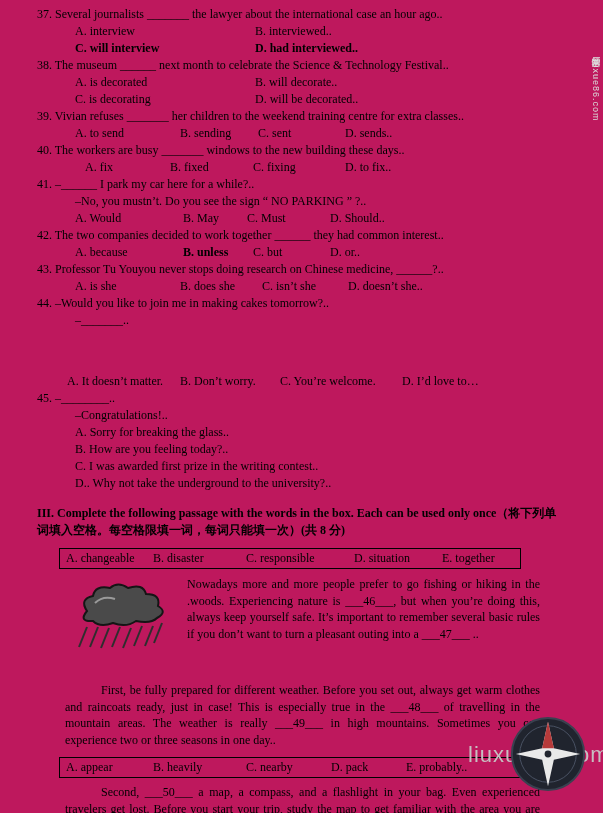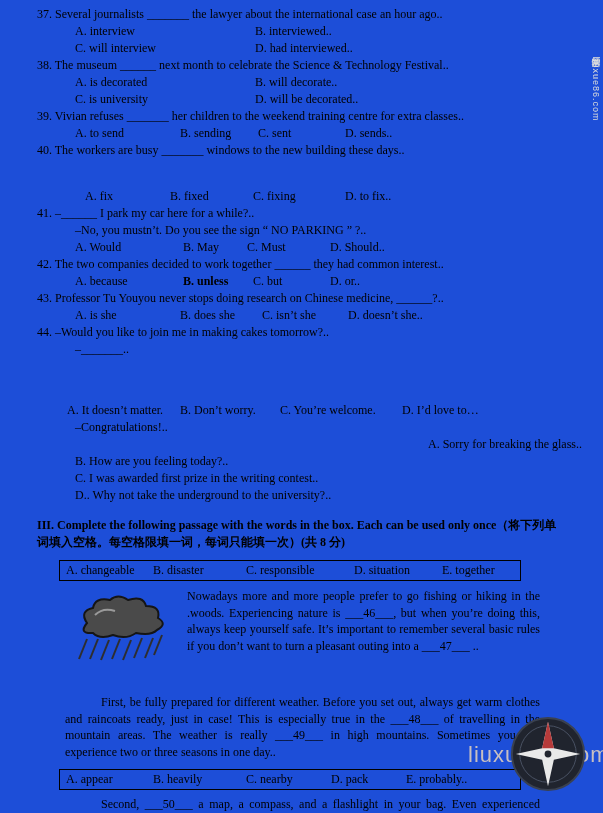--- a/index.html
+++ b/index.html
@@ -1,16 +1,16 @@
 <!DOCTYPE html>
 <html><head>
 <meta charset="utf-8">
 <style>
   html,body{margin:0;padding:0;background:#ffffff;}
-  .page{position:relative;width:603px;height:813px;background:#1d4ed8;overflow:hidden;
+  .page{position:relative;width:603px;height:813px;background:#be185d;overflow:hidden;
         font-family:"Liberation Serif","DejaVu Serif",serif;font-size:12px;color:#000;}
   .content{position:absolute;left:37px;top:6px;width:545px;}
   .qline{line-height:17px;white-space:nowrap;}
   .cell{display:inline-block;}
   .section-title{font-weight:bold;width:528px;margin-top:13px;line-height:17px;}
   .wordbox{border:1px solid #000;width:448px;margin:9px 0 0 22px;padding:2px 6px;
            line-height:15px;white-space:nowrap;}
   .wb-item{display:inline-block;}
   .para{margin-left:28px;width:475px;text-align:justify;line-height:16.5px;margin-top:40px;}
   .p1{margin-top:7px;}
@@ -24,40 +24,41 @@
 </style>
 </head>
 <body>
 
 <div class="page">
   <div class="content">
 
     <div id="question-lines">
         <div class="qline"><span class="cell">37. Several journalists _______ the lawyer about the international  case an hour ago..</span></div>
         <div class="qline" style="padding-left: 38px;"><span class="cell" style="width: 180px;">A. interview</span><span class="cell">B. interviewed..</span></div>
-        <div class="qline" style="padding-left: 38px;"><span class="cell" style="width: 180px;">C. will interview</span><span class="cell">D. had interviewed..</span></div>
+        <div class="qline" style="padding-left: 38px; font-weight: bold;"><span class="cell" style="width: 180px;">C. will interview</span><span class="cell">D. had interviewed..</span></div>
         <div class="qline"><span class="cell">38. The museum ______ next month to celebrate the Science &amp; Technology Festival..</span></div>
         <div class="qline" style="padding-left: 38px;"><span class="cell" style="width: 180px;">A. is decorated</span><span class="cell">B. will decorate..</span></div>
-        <div class="qline" style="padding-left: 38px;"><span class="cell" style="width: 180px;">C. is university</span><span class="cell">D. will be decorated..</span></div>
+        <div class="qline" style="padding-left: 38px;"><span class="cell" style="width: 180px;">C. is decorating</span><span class="cell">D. will be decorated..</span></div>
         <div class="qline"><span class="cell">39. Vivian refuses _______ her children to the weekend training centre for extra classes..</span></div>
         <div class="qline" style="padding-left: 38px;"><span class="cell" style="width: 105px;">A. to send</span><span class="cell" style="width: 78px;">B. sending</span><span class="cell" style="width: 87px;">C. sent</span><span class="cell">D. sends..</span></div>
         <div class="qline"><span class="cell">40. The workers are busy _______ windows to the new building these days..</span></div>
-        <div class="qline" style="padding-left: 48px;"><span class="cell" style="width: 85px;">A. fix</span><span class="cell" style="width: 83px; margin-top: 29px;">B. fixed</span><span class="cell" style="width: 92px;">C. fixing</span><span class="cell">D. to fix..</span></div>
+        <div class="qline" style="padding-left: 48px;"><span class="cell" style="width: 85px;">A. fix</span><span class="cell" style="width: 83px;">B. fixed</span><span class="cell" style="width: 92px;">C. fixing</span><span class="cell">D. to fix..</span></div>
         <div class="qline"><span class="cell">41. –______ I park my car here for a while?..</span></div>
         <div class="qline" style="padding-left: 38px;"><span class="cell">–No, you mustn’t. Do you see the sign “ NO PARKING ” ?..</span></div>
         <div class="qline" style="padding-left: 38px;"><span class="cell" style="width: 108px;">A. Would</span><span class="cell" style="width: 64px;">B. May</span><span class="cell" style="width: 83px;">C. Must</span><span class="cell">D. Should..</span></div>
         <div class="qline"><span class="cell">42. The two companies decided to work together ______ they had common interest..</span></div>
         <div class="qline" style="padding-left: 38px;"><span class="cell" style="width: 108px;">A. because</span><span class="cell" style="width: 70px; font-weight: bold;">B. unless</span><span class="cell" style="width: 77px;">C. but</span><span class="cell">D. or..</span></div>
         <div class="qline"><span class="cell">43. Professor Tu Youyou never stops doing research on Chinese medicine, ______?..</span></div>
         <div class="qline" style="padding-left: 38px;"><span class="cell" style="width: 105px;">A. is she</span><span class="cell" style="width: 82px;">B. does she</span><span class="cell" style="width: 86px;">C. isn’t she</span><span class="cell">D. doesn’t she..</span></div>
         <div class="qline"><span class="cell">44. –Would you like to join me in making cakes tomorrow?..</span></div>
         <div class="qline" style="padding-left: 38px;"><span class="cell">–_______..</span></div>
         <div class="qline" style="padding-left: 30px;"><span class="cell" style="width: 113px;">A. It doesn’t matter.</span><span class="cell" style="width: 100px;">B. Don’t worry.</span><span class="cell" style="width: 122px; margin-top: 44px;">C. You’re welcome.</span><span class="cell">D. I’d love to…</span></div>
+        <div class="qline"><span class="cell">45. –________..</span></div>
         <div class="qline" style="padding-left: 38px;"><span class="cell">–Congratulations!..</span></div>
-        <div class="qline" style="padding-left: 38px; text-align: right;"><span class="cell">A. Sorry for breaking the glass..</span></div>
+        <div class="qline" style="padding-left: 38px;"><span class="cell">A. Sorry for breaking the glass..</span></div>
         <div class="qline" style="padding-left: 38px;"><span class="cell">B. How are you feeling today?..</span></div>
         <div class="qline" style="padding-left: 38px;"><span class="cell">C. I was awarded first prize in the writing contest..</span></div>
         <div class="qline" style="padding-left: 38px;"><span class="cell">D.. Why not take the underground to the university?..</span></div>
       </div>
 
     <div class="section-title">III. Complete the following passage with the words in the box. Each can be used only once（将下列单词填入空格。每空格限填一词，每词只能填一次）(共 8 分)</div>
 
     <div class="wordbox">
       <span class="wb-item" style="width:84px">A. changeable</span>
       <span class="wb-item" style="width:90px">B. disaster</span>

